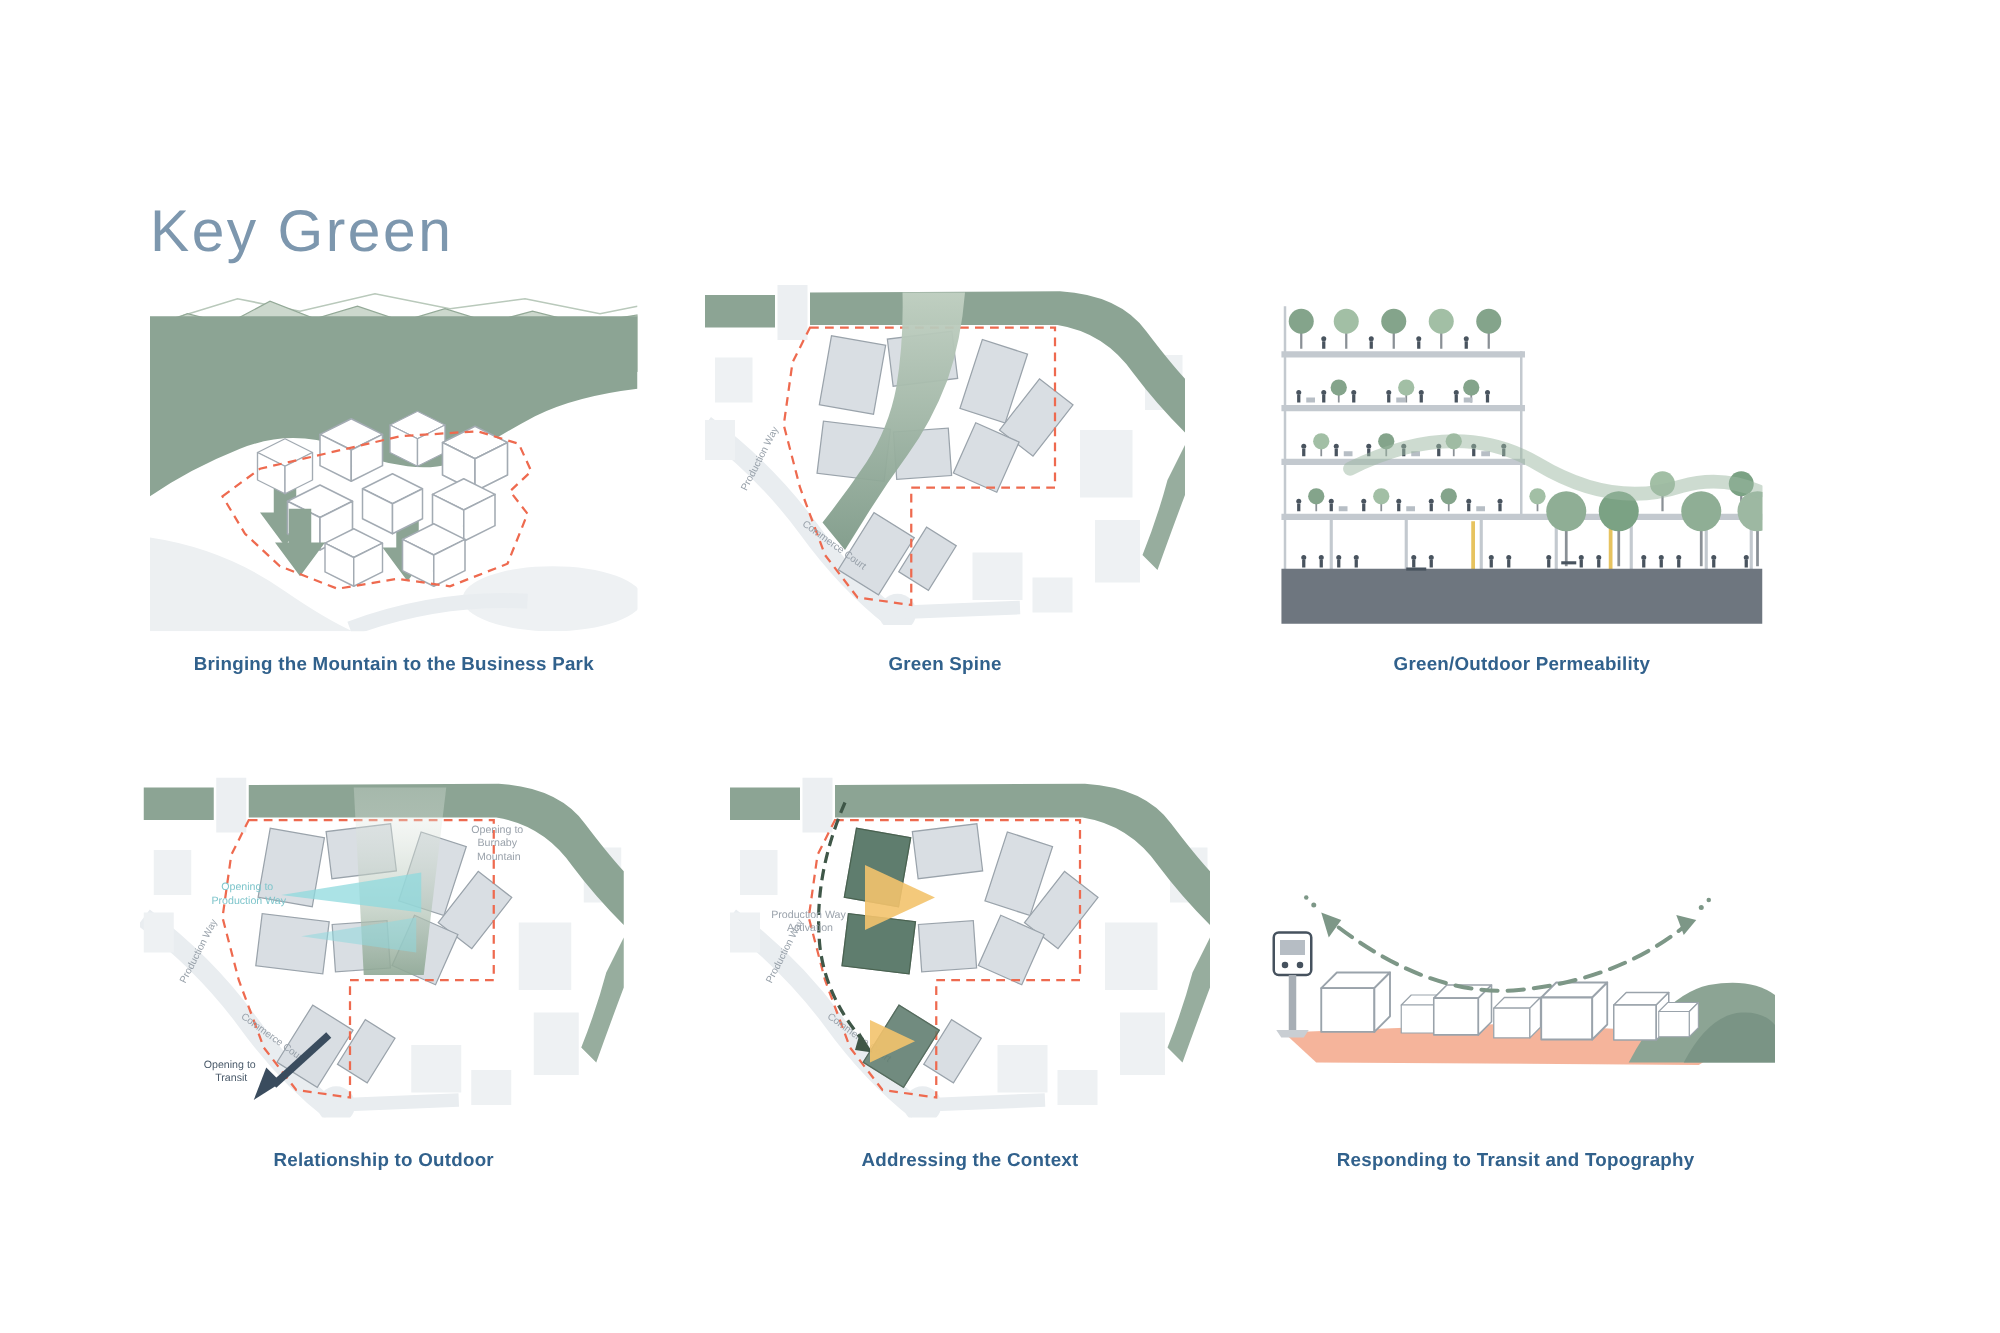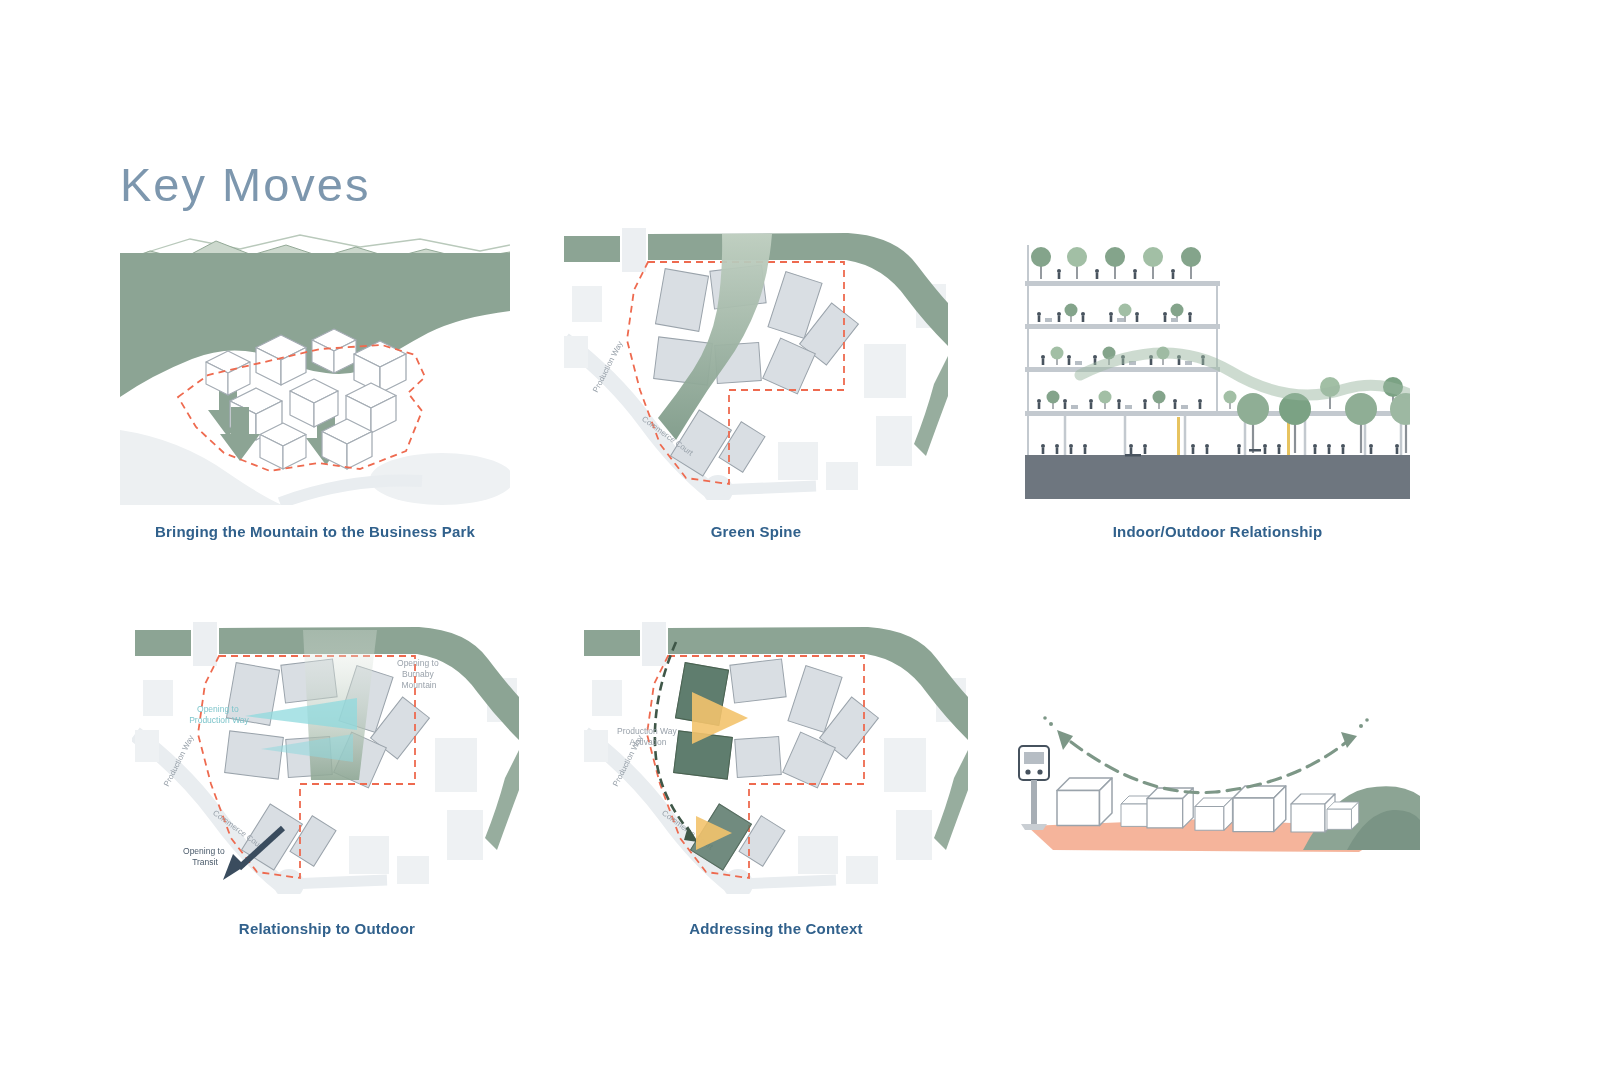--- a/index.html
+++ b/index.html
@@ -92,21 +92,21 @@
         <rect x="118" y="188" width="38" height="54" transform="rotate(32 137 215)"></rect>
         <rect x="164" y="198" width="28" height="42" transform="rotate(32 178 219)"></rect>
       </g>
       <path d="M84,34 L280,34 L280,162 L165,162 L165,256 L122,250 L96,216 L76,162 L63,112 L70,62 Z" fill="none" stroke="#ee6a4f" stroke-width="1.8" stroke-dasharray="7 5"></path>
       <text transform="translate(46,140) rotate(-63)" font-size="8" fill="#98a1aa" text-anchor="middle">Production Way</text>
       <text transform="translate(102,210) rotate(36)" font-size="8" fill="#98a1aa" text-anchor="middle">Commerce Court</text>
     </g>
   </defs>
 </svg>
 
-<h1 class="title">Key Moves</h1>
+<h1 class="title">Key Green</h1>
 
 <section class="panel" style="left:120px;top:225px;width:390px;height:315px">
   <svg class="fig" viewBox="0 0 390 280" style="height:280px">
     <polyline points="18,30 70,14 120,24 180,10 240,22 300,14 360,26 390,20" fill="none" stroke="#b9c9bb" stroke-width="1.3"></polyline>
     <path d="M0,38 L30,26 L62,34 L96,16 L132,30 L166,20 L202,32 L236,22 L272,33 L306,24 L346,34 L390,27 L390,72 L0,72 Z" fill="#ccd8cd" stroke="#93a997" stroke-width="1"></path>
     <g>
       <path d="M0,205 Q60,214 108,248 Q140,270 162,280 L0,280 Z" fill="#edf0f2"></path>
       <ellipse cx="322" cy="254" rx="72" ry="26" fill="#eef1f3"></ellipse>
       <path d="M160,278 Q230,252 302,256" stroke="#e9edf0" stroke-width="12" fill="none"></path>
     </g>
@@ -258,24 +258,24 @@
         <use href="#person" x="240" y="229"></use>
         <use href="#person" x="254" y="229"></use>
       <rect x="224" y="224" width="12" height="2.5"></rect>
       <use href="#person" x="290" y="229"></use>
         <use href="#person" x="304" y="229"></use>
         <use href="#person" x="318" y="229"></use>
       <use href="#person" x="346" y="229"></use>
         <use href="#person" x="372" y="229"></use>
     </g>
   </svg>
-  <div class="caption">Indoor/Outdoor Relationship</div>
-</section>
-
-<section class="panel" style="left:132px;top:622px;width:390px;height:315px">
+  <div class="caption">Green/Outdoor Permeability</div>
+</section>
+
+<section class="panel" style="left:112px;top:622px;width:390px;height:315px">
   <svg class="fig" viewBox="0 0 384 272" style="height:272px">
     <use href="#sitebase"></use>
     <polygon points="168,8 242,8 224,158 176,158" fill="url(#wedgeGrad)"></polygon>
     <g fill="#8fd9de">
       <polygon points="222,76 110,94 222,108" opacity="0.75"></polygon>
       <polygon points="218,112 126,127 218,140" opacity="0.55"></polygon>
     </g>
     <g>
       <line x1="148" y1="206" x2="104" y2="246" stroke="#3a4c5e" stroke-width="6"></line>
       <polygon points="88,258 110,244 98,232" fill="#3a4c5e"></polygon>
@@ -346,13 +346,14 @@
     <g>
       <path d="M66,42 Q140,98 210,92 Q290,84 344,40" fill="none" stroke="#7d9787" stroke-width="3.2" stroke-dasharray="13 8" stroke-linecap="round"></path>
       <polygon points="52,30 68,36 58,50" fill="#7d9787"></polygon>
       <polygon points="342,48 336,32 352,36" fill="#7d9787"></polygon>
       <circle cx="46" cy="24" r="2" fill="#7d9787"></circle>
         <circle cx="40" cy="18" r="1.8" fill="#7d9787"></circle>
       <circle cx="356" cy="26" r="2" fill="#7d9787"></circle>
         <circle cx="362" cy="20" r="1.8" fill="#7d9787"></circle>
     </g>
   </svg>
+  <div class="caption">Responding to Transit and Topography</div>
 </section>
 
 </body></html>

